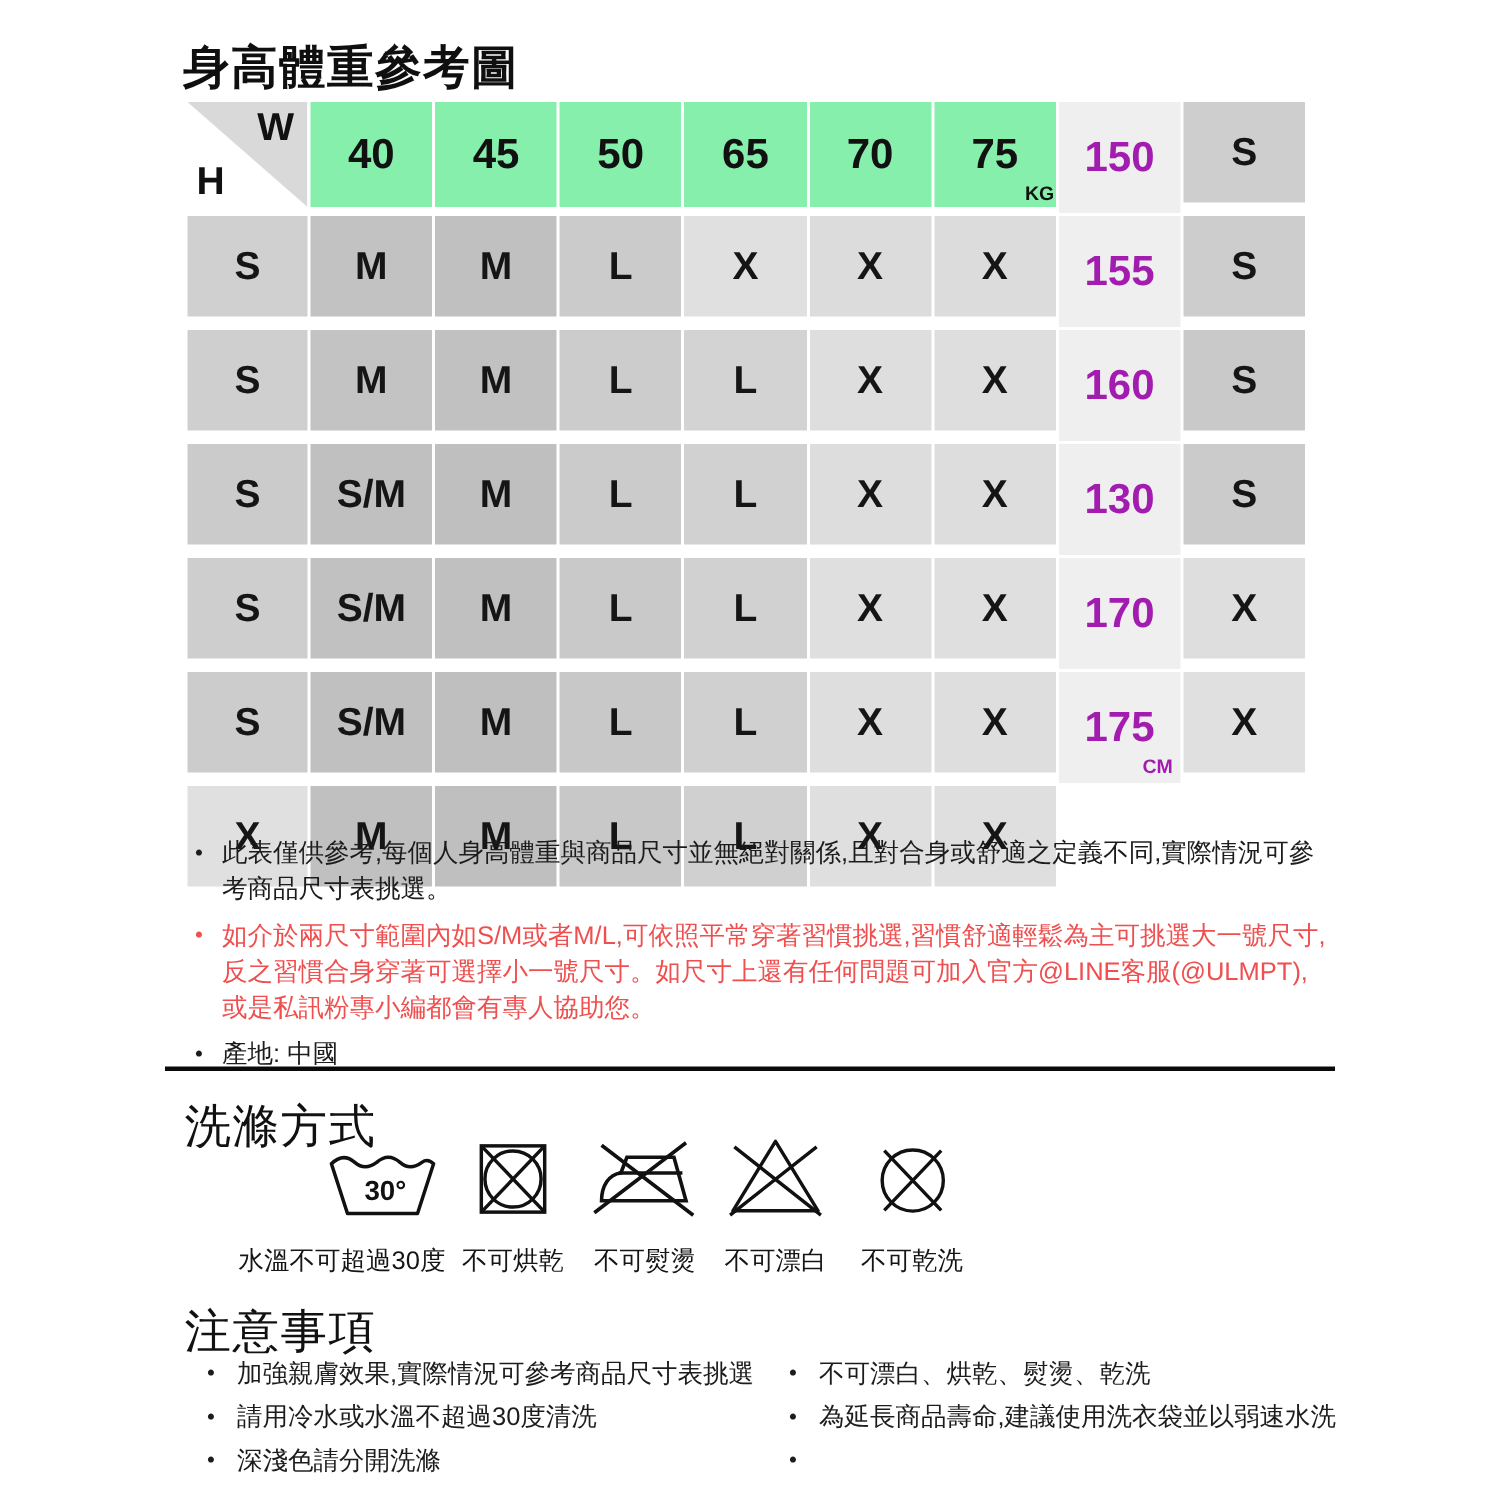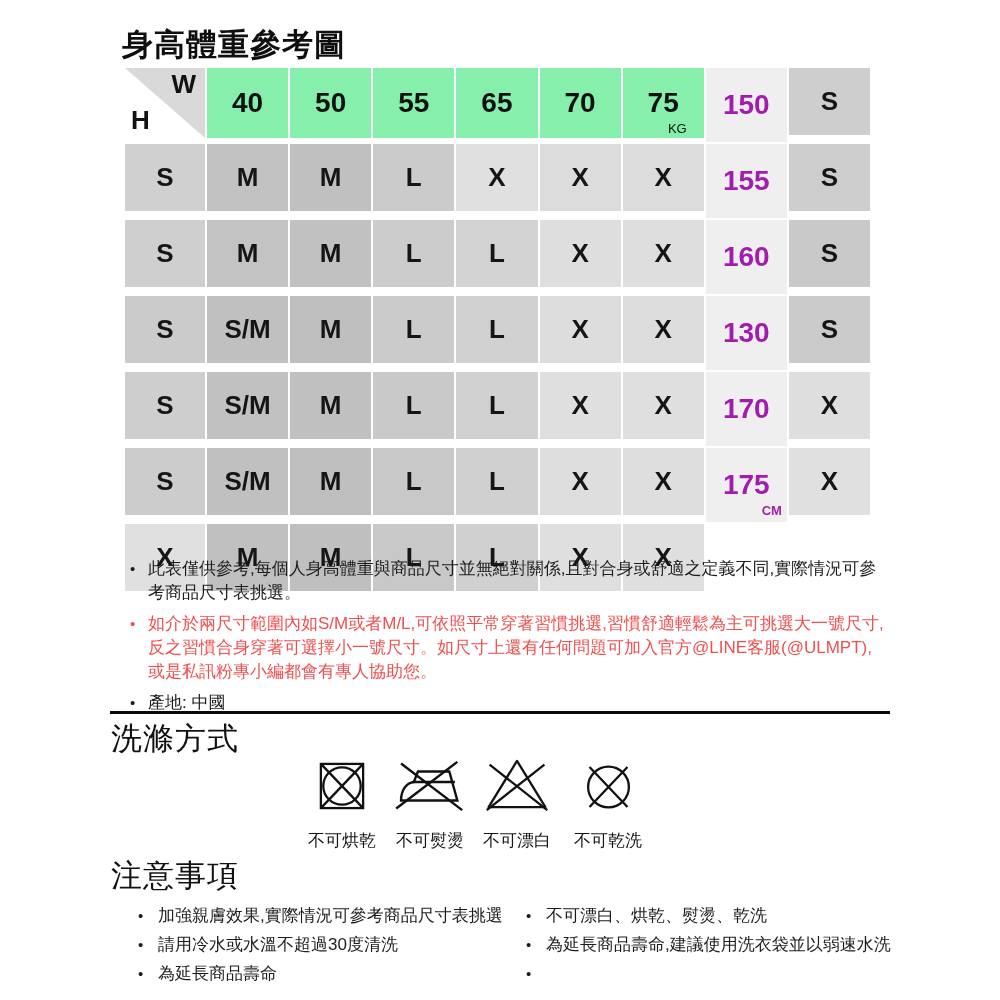--- a/index.html
+++ b/index.html
@@ -8,33 +8,33 @@
 
   .title { position:absolute; left:122px; top:24px; margin:0; font-size:31px; font-weight:700; color:#0f0f0f; letter-spacing:1px; }
 
   
   .size-table { position:absolute; left:125px; top:68px; width:745px; display:grid; grid-template-columns:80px repeat(8,1fr); gap:2px; }
   .th { background:#86efac; height:70px; display:flex; align-items:center; justify-content:center; font-size:28px; font-weight:700; position:relative; color:#111; }
   .corner { background:#ffffff; }
   .corner-tri { position:absolute; inset:0; background:#d9d9d9; clip-path:polygon(0 0,100% 0,100% 100%); }
   .w-label { position:absolute; top:1px; right:9px; font-size:26px; font-weight:700; z-index:1; }
   .h-label { position:absolute; bottom:2px; left:6px; font-size:26px; font-weight:700; z-index:1; }
-  .kg { position:absolute; bottom:2px; right:17px; font-size:13px; font-weight:400; }
+  .kg { position:absolute; bottom:2px; right:1px; font-size:13px; font-weight:700; }
   .hcell { background:#efefef; height:74px; display:flex; align-items:center; justify-content:center; font-size:28px; font-weight:700; position:relative; color:#a21caf; }
   .cm { position:absolute; bottom:4px; right:5px; font-size:13px; font-weight:700; }
   .td { height:67px; display:flex; align-items:center; justify-content:center; font-size:26px; font-weight:700; color:#151515; }
 
   
   .notes { position:absolute; left:130px; top:557px; width:758px; }
   .note { display:flex; font-size:17px; line-height:24px; margin-bottom:7px; color:#1c1c1c; }
   .note .bullet { flex:0 0 18px; font-size:15px; }
 
   .divider { position:absolute; left:110px; top:711px; width:780px; height:3px; background:#0a0a0a; }
 
-  .section-heading { position:absolute; margin:0; font-size:31px; font-weight:500; color:#111; letter-spacing:1px; }
+  .section-heading { position:absolute; margin:12px; font-size:31px; font-weight:500; color:#111; letter-spacing:1px; }
   #washHeading { left:111px; top:718px; }
   #careHeading { left:111px; top:855px; }
 
   
   .wash-row { position:absolute; left:0; top:758px; width:1000px; height:110px; }
   .wash-item { position:absolute; top:0; width:220px; display:flex; flex-direction:column; align-items:center; }
   .wash-icon { height:54px; display:flex; align-items:flex-end; justify-content:center; }
   .wash-caption { margin-top:17px; font-size:17px; font-weight:500; color:#151515; white-space:nowrap; }
   .tub-shift { margin-left:54px; }
 
@@ -52,22 +52,22 @@
 
   <h1 class="title">身高體重參考圖</h1>
 
   <div class="size-table" id="sizeTable">
       <div class="th corner">
         <div class="corner-tri"></div>
         <span class="w-label">W</span>
         <span class="h-label">H</span>
       </div>
       <div class="th">40</div>
+      <div class="th">45</div>
       <div class="th">50</div>
-      <div class="th">55</div>
       <div class="th">65</div>
       <div class="th">70</div>
       <div class="th">75<span class="kg">KG</span></div>
       <div class="hcell">150</div>
       <div class="td" style="background: rgb(206, 206, 206);">S</div>
       <div class="td" style="background: rgb(208, 208, 208);">S</div>
       <div class="td" style="background: rgb(194, 194, 194);">M</div>
       <div class="td" style="background: rgb(192, 192, 192);">M</div>
       <div class="td" style="background: rgb(203, 203, 203);">L</div>
       <div class="td" style="background: rgb(224, 224, 224);">X</div>
@@ -134,20 +134,29 @@
         <span class="note-text">產地: 中國</span>
       </div>
     </div>
 
   <div class="divider"></div>
 
   <h2 class="section-heading" id="washHeading">洗滌方式</h2>
 
   <div class="wash-row">
 
+    <div class="wash-item" style="left:118px">
+      <div class="wash-icon tub-shift">
+        <svg width="72" height="45" viewBox="0 0 74 46">
+          <path d="M2 9 Q10 1 18 8 Q25 14 33 8 Q41 1 49 8 Q56 14 64 8 Q68 5 72 9 L61 43 L13 43 Z" fill="none" stroke="#111" stroke-width="2.4" stroke-linejoin="round"></path>
+          <text x="39" y="34" text-anchor="middle" font-size="19" font-weight="600" fill="#111">30°</text>
+        </svg>
+      </div>
+      <div class="wash-caption">水溫不可超過30度</div>
+    </div>
 
     <div class="wash-item" style="left:232px">
       <div class="wash-icon">
         <svg width="48" height="52" viewBox="0 0 50 54">
           <rect x="3" y="4" width="44" height="46" fill="none" stroke="#111" stroke-width="2.4"></rect>
           <circle cx="25" cy="27" r="19.5" fill="none" stroke="#111" stroke-width="2.4"></circle>
           <path d="M3 4 L47 50 M47 4 L3 50" fill="none" stroke="#111" stroke-width="2.4"></path>
         </svg>
       </div>
       <div class="wash-caption">不可烘乾</div>
@@ -192,21 +201,21 @@
       <div class="care-item">
         <span class="bullet">•</span>
         <span class="care-text">加強親膚效果,實際情況可參考商品尺寸表挑選</span>
       </div>
       <div class="care-item">
         <span class="bullet">•</span>
         <span class="care-text">請用冷水或水溫不超過30度清洗</span>
       </div>
       <div class="care-item">
         <span class="bullet">•</span>
-        <span class="care-text">為延長商品壽命</span>
+        <span class="care-text">深淺色請分開洗滌</span>
       </div>
     </div>
   <div class="care-list" id="careRight">
       <div class="care-item">
         <span class="bullet">•</span>
         <span class="care-text">不可漂白、烘乾、熨燙、乾洗</span>
       </div>
       <div class="care-item">
         <span class="bullet">•</span>
         <span class="care-text">為延長商品壽命,建議使用洗衣袋並以弱速水洗</span>

